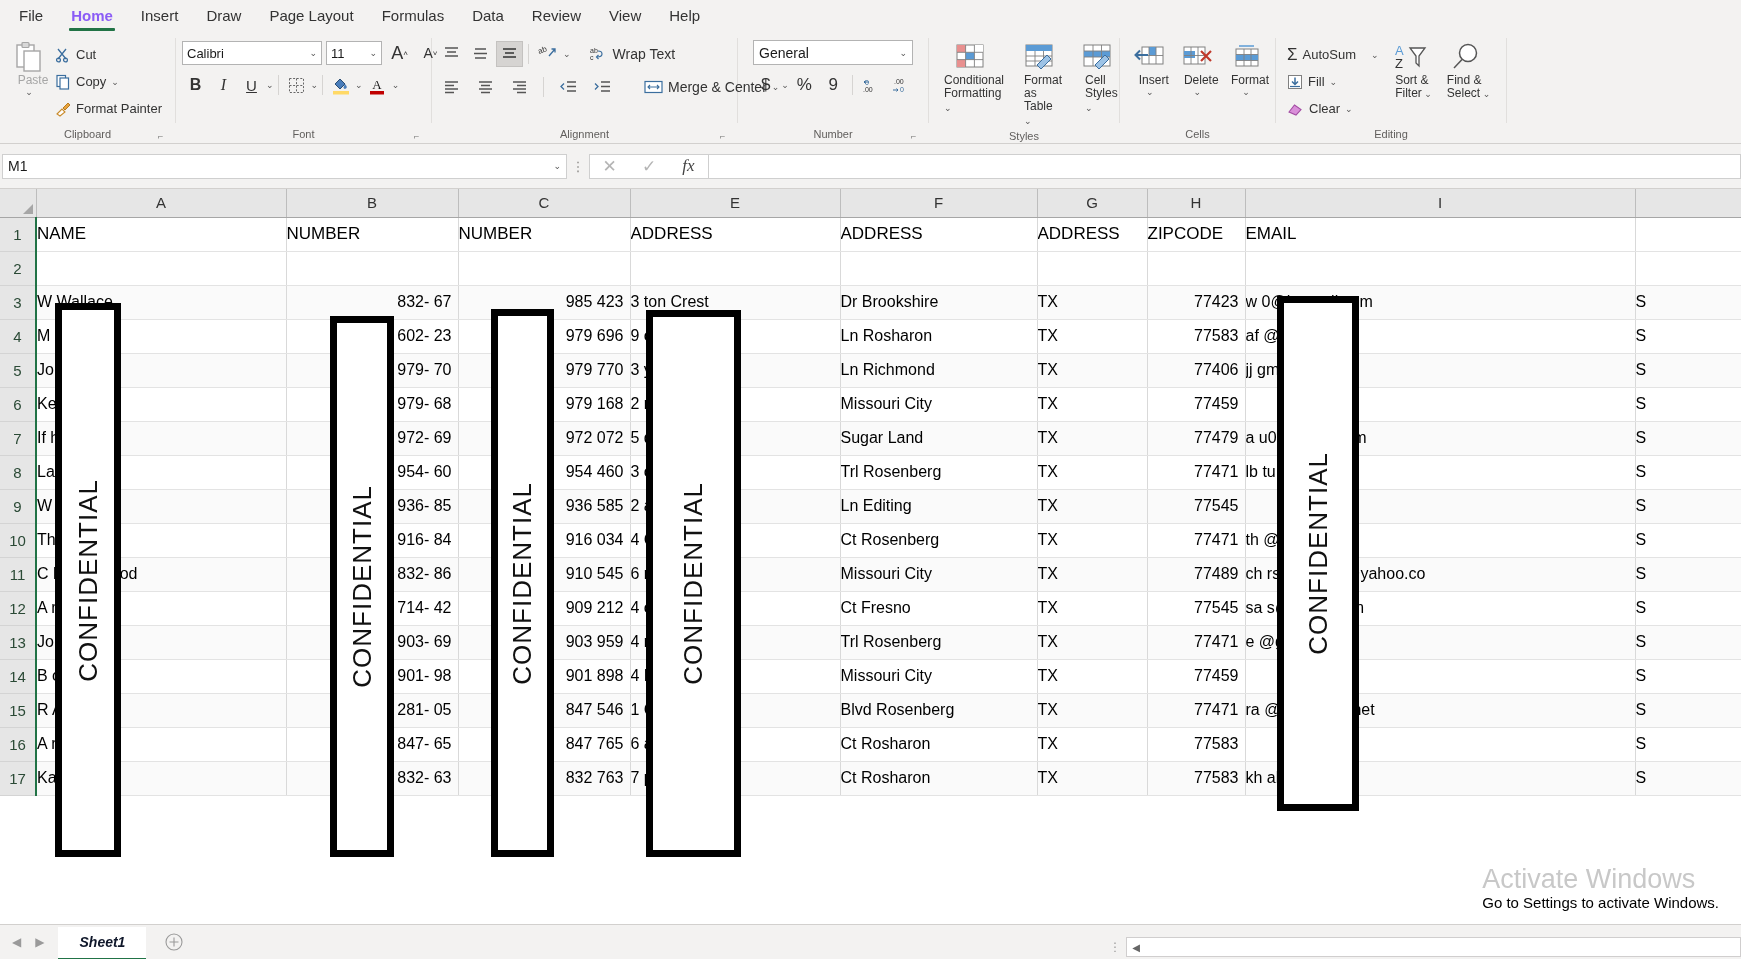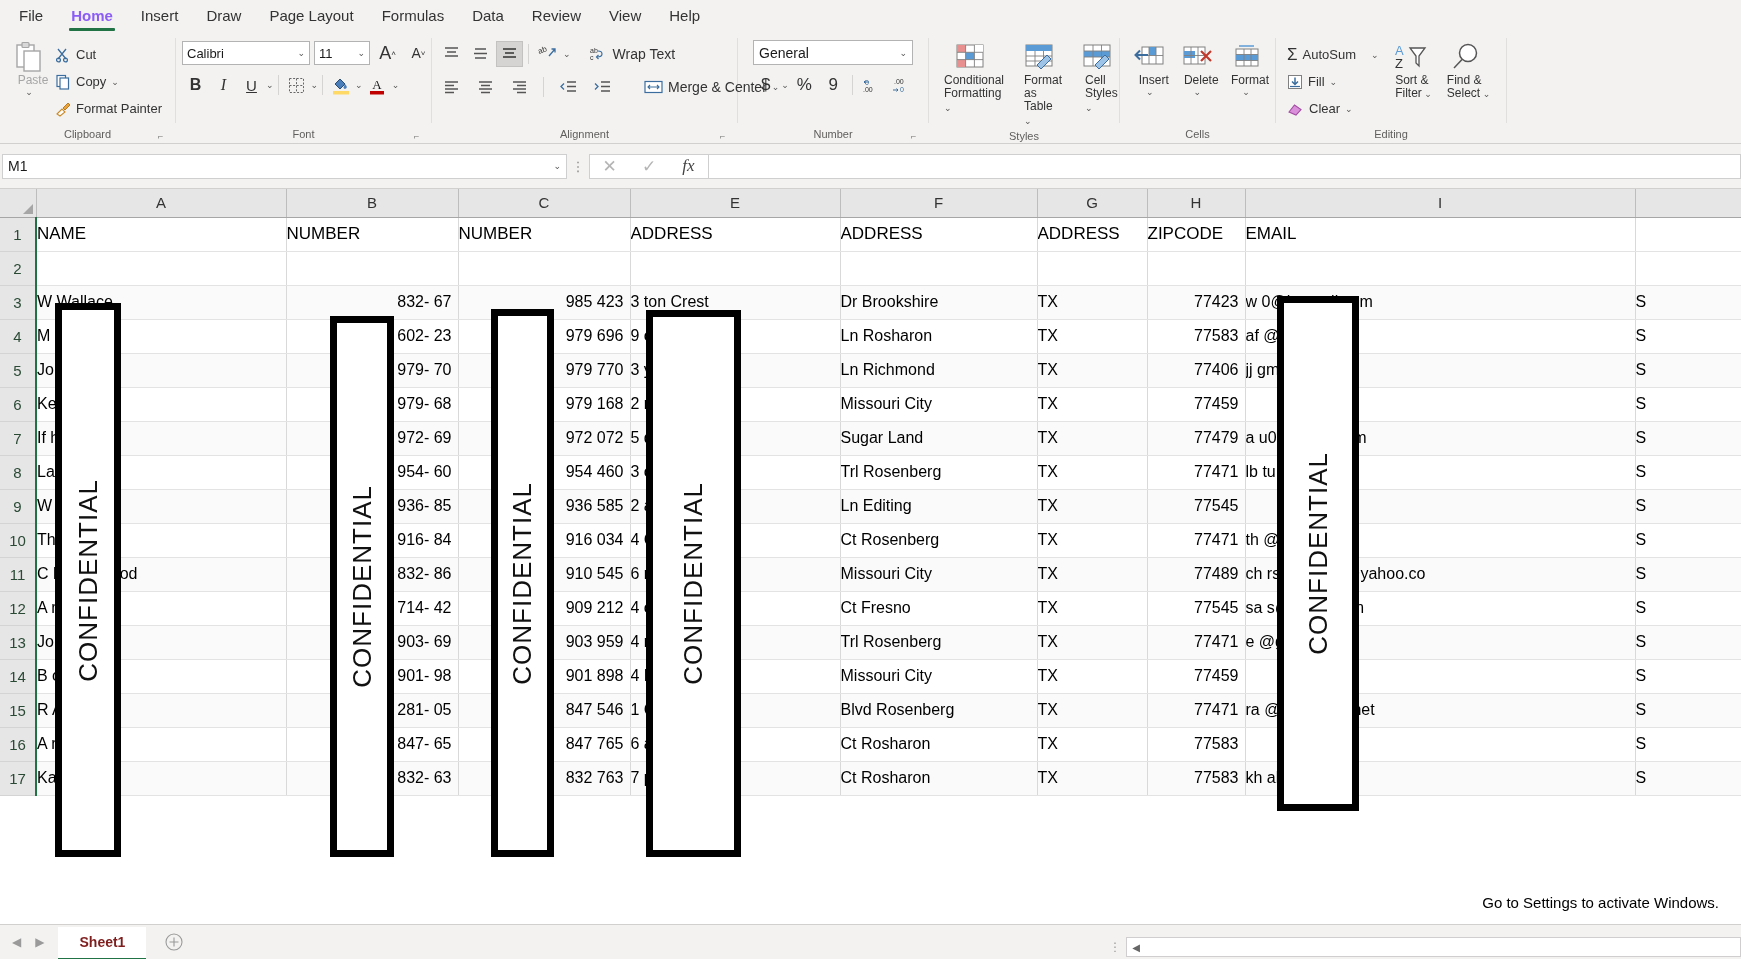--- a/index.html
+++ b/index.html
@@ -53,21 +53,21 @@
   .bigbtn.dis{ color:#a6a6a6; }
 
   .smallrow{ display:flex; align-items:center; gap:5px; height:27px; font-size:13px; color:#333; cursor:default; padding:0 3px; }
   .smallrow .t{ white-space:nowrap; }
   .stack{ display:flex; flex-direction:column; justify-content:flex-start; }
 
   .caret{ font-size:9px; color:#555; }
 
   
   .fontbox{
-    width:128px; height:24px; background:#fff; border:1px solid #b3b3b3;
+    width:140px; height:24px; background:#fff; border:1px solid #b3b3b3;
     display:flex; align-items:center; padding:0 4px; font-size:13px; color:#1a1a1a;
     justify-content:space-between;
   }
   .sizebox{
     width:56px; height:24px; background:#fff; border:1px solid #b3b3b3;
     display:flex; align-items:center; padding:0 4px; font-size:13px; color:#1a1a1a;
     justify-content:space-between;
   }
   .iconbtn{
     width:27px; height:26px; display:flex; align-items:center; justify-content:center;
@@ -154,22 +154,22 @@
 
   
   .sheetbar{
     height:35px; background:#f3f2f1; display:flex; align-items:center;
     border-top:1px solid #d2d0ce; position:relative;
   }
   .navarrows{ display:flex; gap:14px; padding:0 14px 0 12px; color:#9a9a9a; font-size:12px; }
   .sheettab{
     height:33px; min-width:88px; padding:0 16px; background:#ffffff;
     display:flex; align-items:center; justify-content:center;
-    font-size:14px; color:#7f1d1d; font-weight:bold;
-    border-bottom:2px solid #217346; margin-top:2px;
+    font-size:14px; color:#0f172a; font-weight:bold;
+    border-bottom:2px solid #217346; margin-top:2px;font-style:italic;
   }
   .addsheet{
     width:28px; height:28px; margin-left:14px; display:flex; align-items:center;
     justify-content:center; color:#8a8886; font-size:17px;
   }
   .hscroll{
     position:absolute; right:0; bottom:2px; display:flex; align-items:center;
   }
   .hs-dots{ width:22px; text-align:center; color:#9a9a9a; font-size:12px; }
   .hs-track{
@@ -805,20 +805,21 @@
           <td class="cell">Ct Rosharon</td>
           <td class="cell">TX</td>
           <td class="cell num">77583</td>
           <td class="cell">kh                      ahoo.com</td>
           <td class="cell" style="border-right: none;">S</td>
         </tr>
       </tbody>
   </table>
 
   <div class="wm">
+    <div class="l1">Activate Windows</div>
     <div class="l2">Go to Settings to activate Windows.</div>
   </div>
 <div class="redact" style="left: 55px; top: 114px; width: 66px; height: 554px;">
       <span>CONFIDENTIAL</span>
     </div>
     <div class="redact" style="left: 330px; top: 127px; width: 64px; height: 541px;">
       <span>CONFIDENTIAL</span>
     </div>
     <div class="redact" style="left: 491px; top: 120px; width: 63px; height: 548px;">
       <span>CONFIDENTIAL</span>

